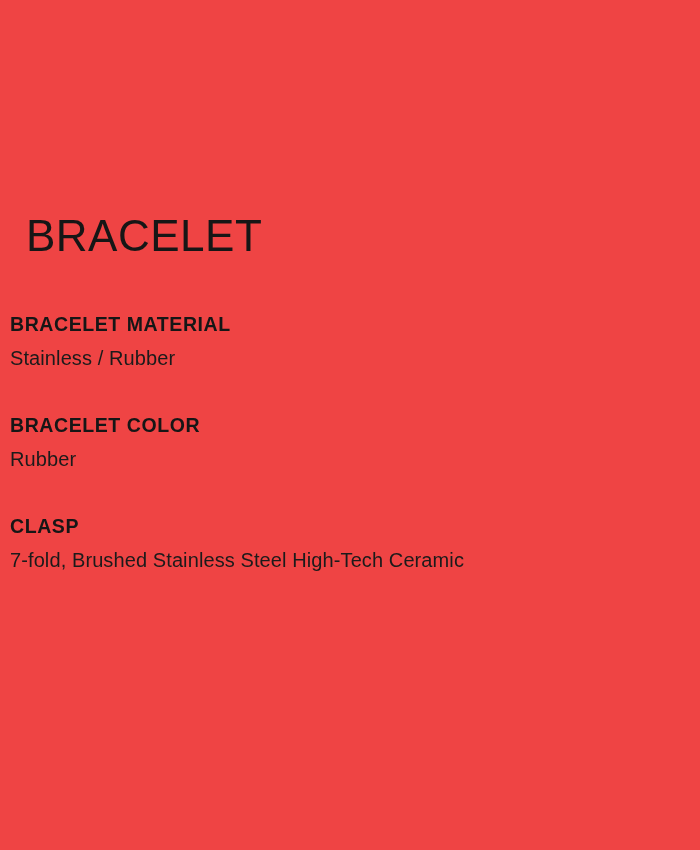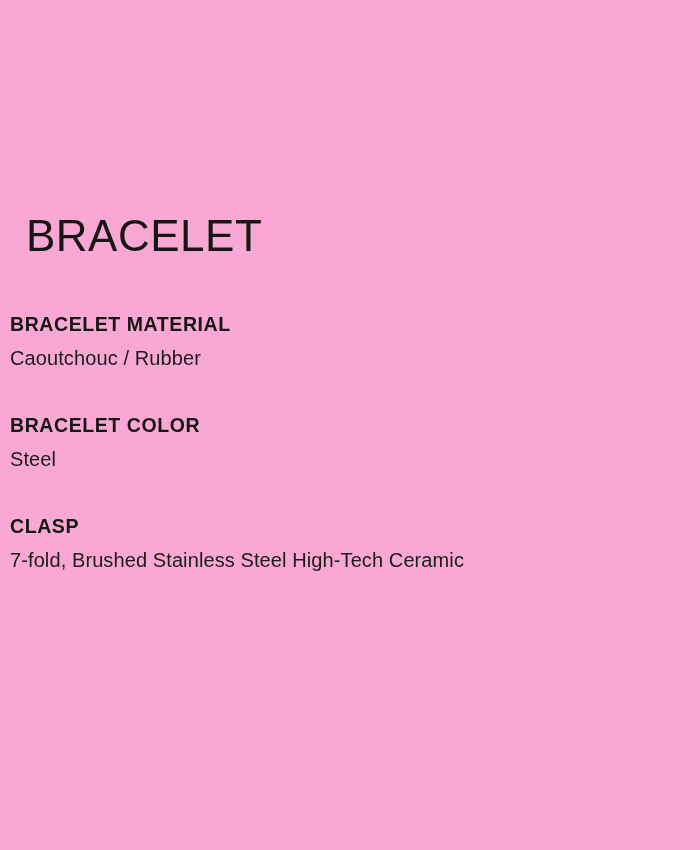--- a/index.html
+++ b/index.html
@@ -17,21 +17,21 @@
 
   .spec-panel {
     position: absolute;
     left: 0;
     top: 0;
     width: 700px;
     height: 850px;
     box-sizing: border-box;
     padding-left: 26px;
     padding-right: 26px;
-    background: #f9a8d4;
+    background: #ef4444;
   }
 
   .section-title {
     position: absolute;
     left: 26px;
     top: 213px;
     margin: 0;
     font-family: "Liberation Sans", sans-serif;
     font-size: 44px;
     font-weight: 400;
@@ -89,26 +89,26 @@
 <body>
 
 <div class="spec-panel">
 
   <h2 class="section-title">BRACELET</h2>
 
   <dl class="spec-list">
 
     <div class="spec-item">
       <dt class="spec-label">BRACELET MATERIAL</dt>
-      <dd class="spec-value">Caoutchouc / Rubber</dd>
+      <dd class="spec-value">Stainless / Rubber</dd>
     </div>
 
     <div class="spec-item">
       <dt class="spec-label">BRACELET COLOR</dt>
-      <dd class="spec-value">Steel</dd>
+      <dd class="spec-value">Rubber</dd>
     </div>
 
     <div class="spec-item">
       <dt class="spec-label">CLASP</dt>
       <dd class="spec-value">7-fold, Brushed Stainless Steel High-Tech Ceramic</dd>
     </div>
 
   </dl>
 </div>
 

